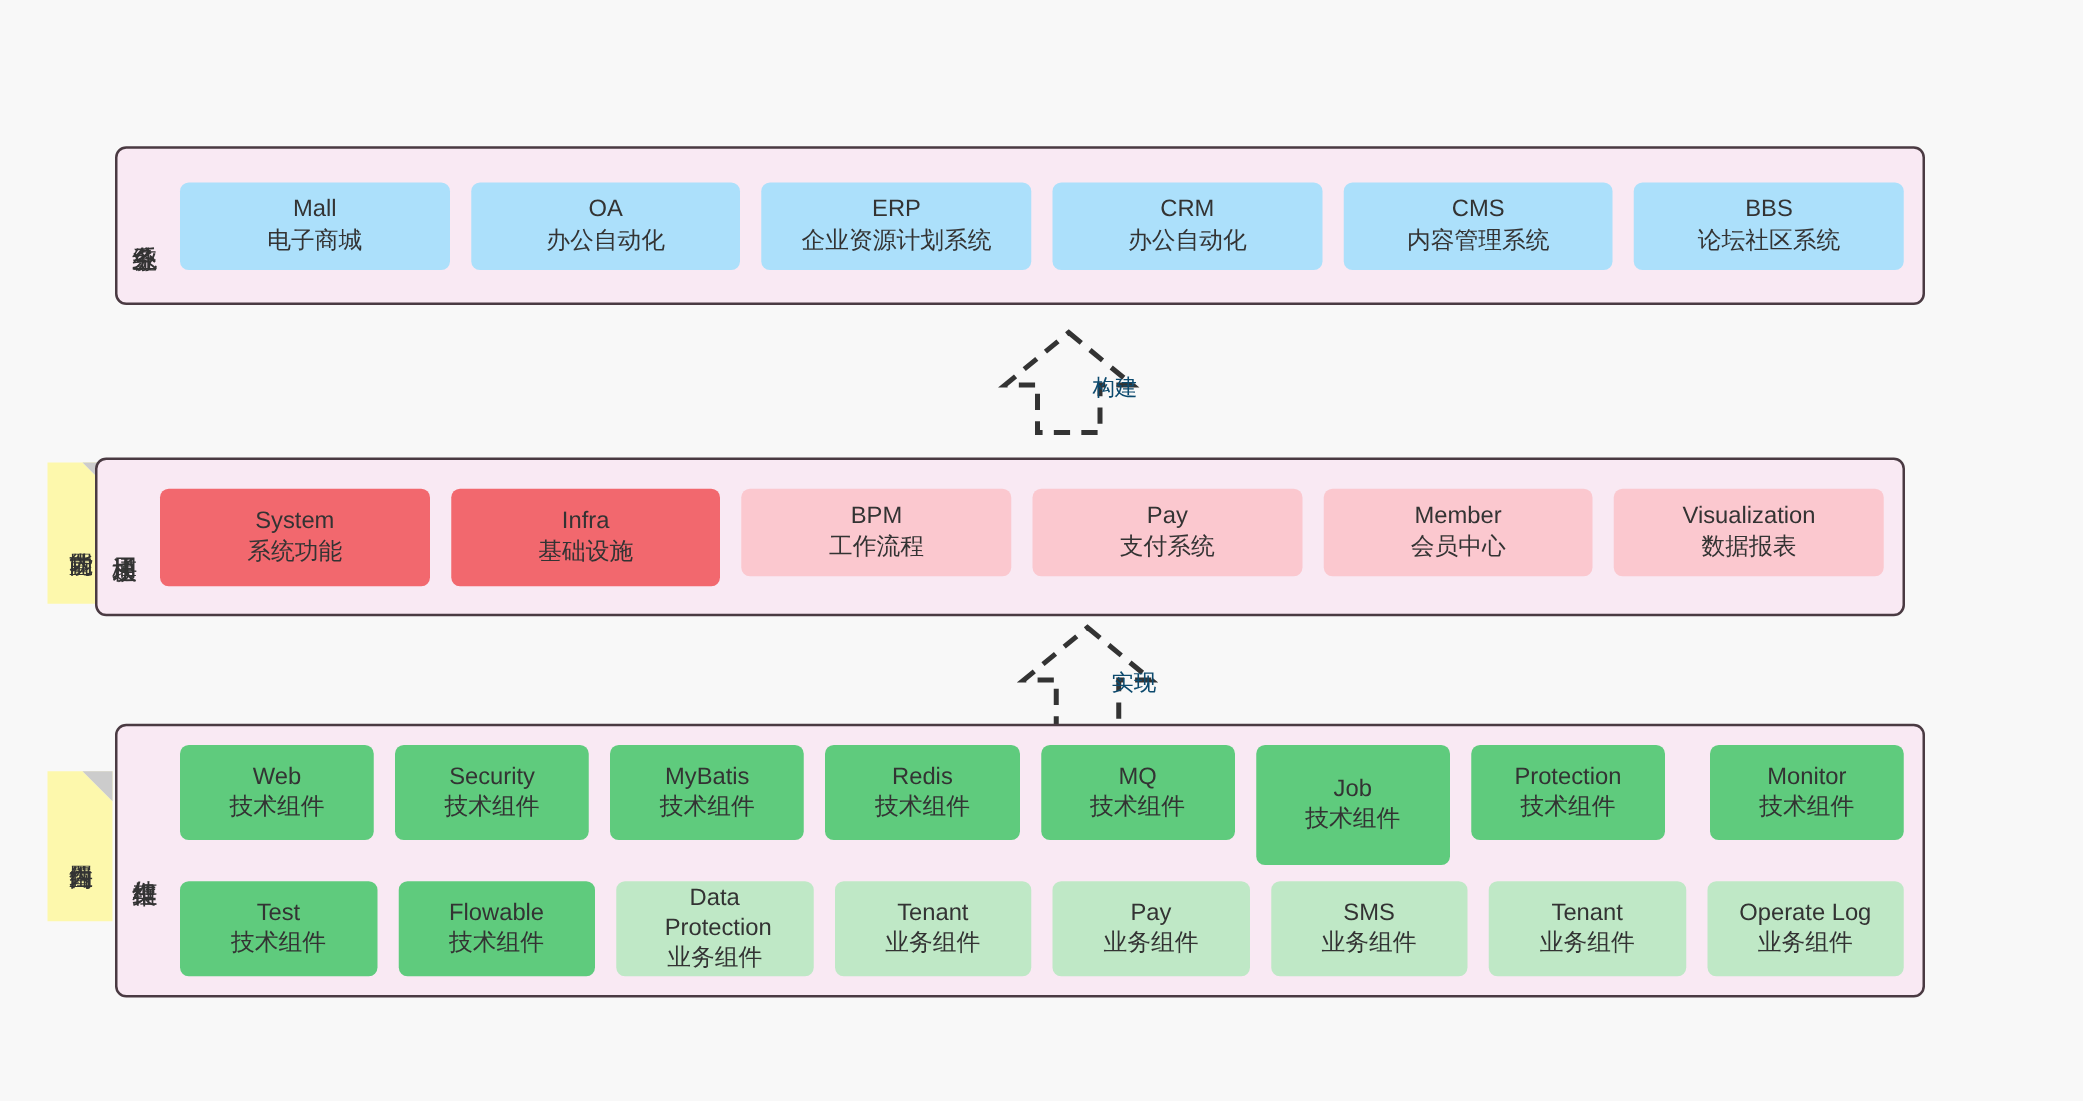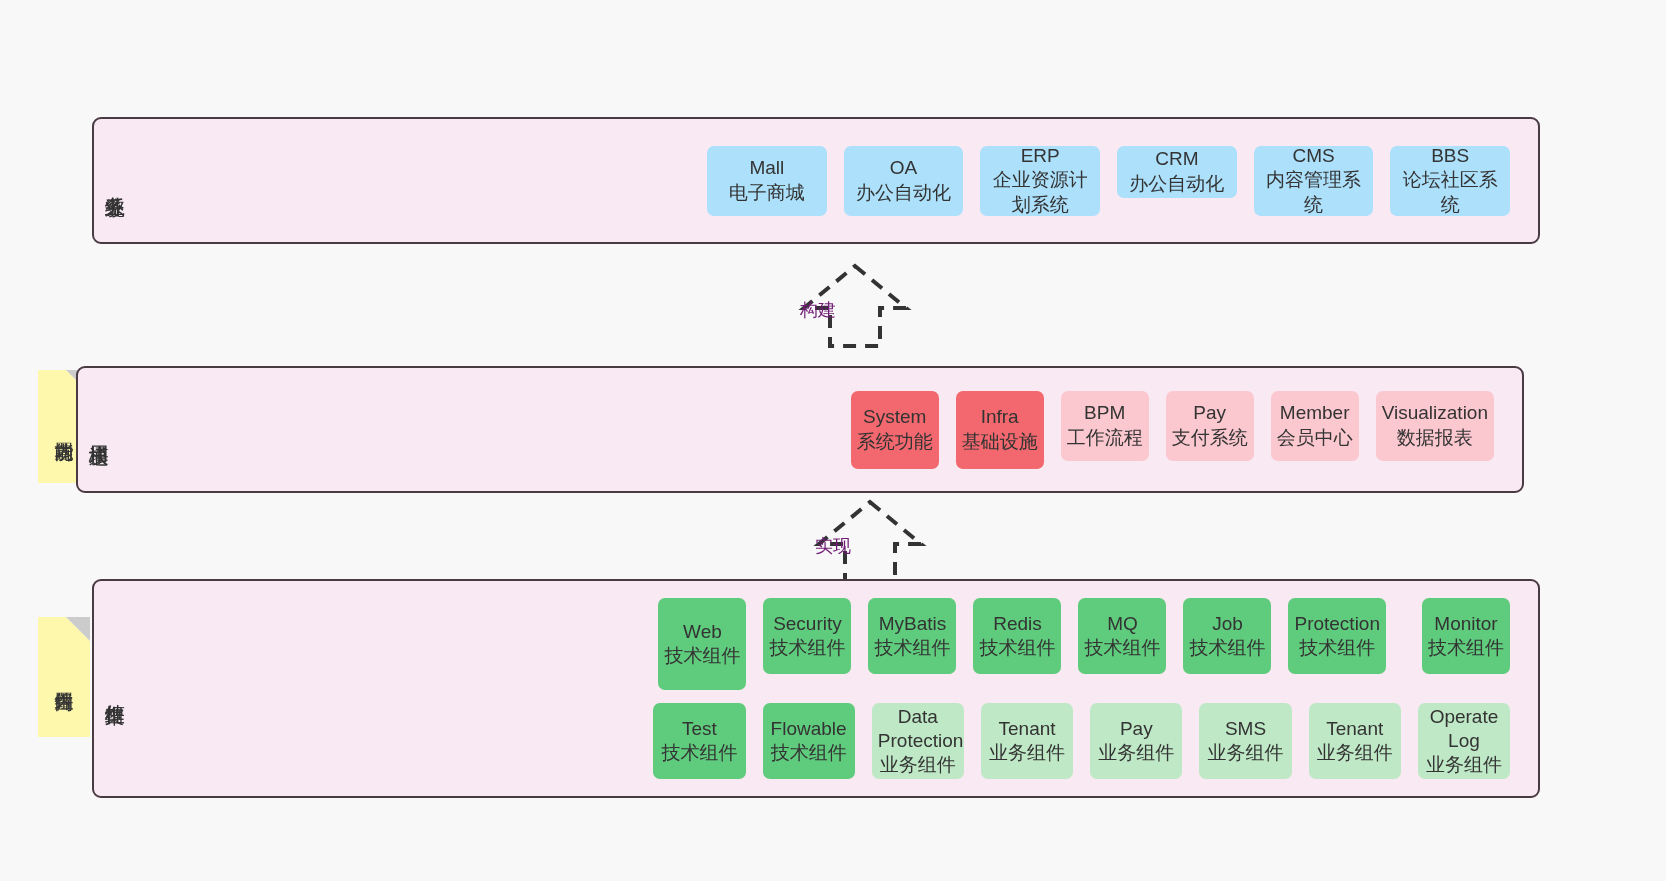--- a/index.html
+++ b/index.html
@@ -40,22 +40,21 @@
     text-orientation: upright;
     white-space: nowrap;
     user-select: none;
   }
   .layer-body {
     flex: 1 1 auto;
     display: flex;
     flex-direction: column;
     justify-content: center;
     gap: 13px;
-    padding: 0 28px 0 8px;
-    align-items: flex-end;
+    padding: 0 15px 0 8px;
   }
   .row {
     display: flex;
     gap: 17px;
     align-items: stretch;
   }
   .cell {
     flex: 1 1 0;
     border-radius: 7px;
     display: flex;
@@ -113,23 +112,23 @@
 
   
   .arrow {
     position: absolute;
   }
   .arrow svg { display: block; overflow: visible; }
   .arrow-label {
     position: absolute;
     left: 0; right: 0;
     top: 36px;
-    text-align: left;
+    text-align: right;
     font-size: 18px;
-    color: #701a75;
+    color: #0c4a6e;
     user-select: none;
     pointer-events: none;
   }
 </style>
 </head>
 <body>
 
 <div id="canvas">
 
   <div class="layer" id="layer-business" style="left:92px; top:117px; width:1448px; height:127px;">
@@ -141,21 +140,21 @@
           <span class="t2">电子商城</span>
         </div>
         <div class="cell c-blue" style="height:70px;">
           <span class="t1">OA</span>
           <span class="t2">办公自动化</span>
         </div>
         <div class="cell c-blue" style="height:70px;">
           <span class="t1">ERP</span>
           <span class="t2">企业资源计划系统</span>
         </div>
-        <div class="cell c-blue" style="height:52px;">
+        <div class="cell c-blue" style="height:70px;">
           <span class="t1">CRM</span>
           <span class="t2">办公自动化</span>
         </div>
         <div class="cell c-blue" style="height:70px;">
           <span class="t1">CMS</span>
           <span class="t2">内容管理系统</span>
         </div>
         <div class="cell c-blue" style="height:70px;">
           <span class="t1">BBS</span>
           <span class="t2">论坛社区系统</span>
@@ -216,41 +215,41 @@
 
   <div class="note" style="left:38px; top:617px; height:120px;">
     <span>内置组件</span>
   </div>
 
   <div class="layer" id="layer-framework" style="left:92px; top:579px; width:1448px; height:219px;">
     <div class="layer-title">框架组件</div>
     <div class="layer-body">
 
       <div class="row">
-        <div class="cell c-green" style="height:92px;">
+        <div class="cell c-green" style="height:76px;">
           <span class="t1">Web</span>
           <span class="t2">技术组件</span>
         </div>
         <div class="cell c-green" style="height:76px;">
           <span class="t1">Security</span>
           <span class="t2">技术组件</span>
         </div>
         <div class="cell c-green" style="height:76px;">
           <span class="t1">MyBatis</span>
           <span class="t2">技术组件</span>
         </div>
         <div class="cell c-green" style="height:76px;">
           <span class="t1">Redis</span>
           <span class="t2">技术组件</span>
         </div>
         <div class="cell c-green" style="height:76px;">
           <span class="t1">MQ</span>
           <span class="t2">技术组件</span>
         </div>
-        <div class="cell c-green" style="height:76px;">
+        <div class="cell c-green" style="height:96px;">
           <span class="t1">Job</span>
           <span class="t2">技术组件</span>
         </div>
         <div class="cell c-green" style="height:76px;">
           <span class="t1">Protection</span>
           <span class="t2">技术组件</span>
         </div>
         <div class="cell c-green" style="height:76px;margin-left:19px;">
           <span class="t1">Monitor</span>
           <span class="t2">技术组件</span>

